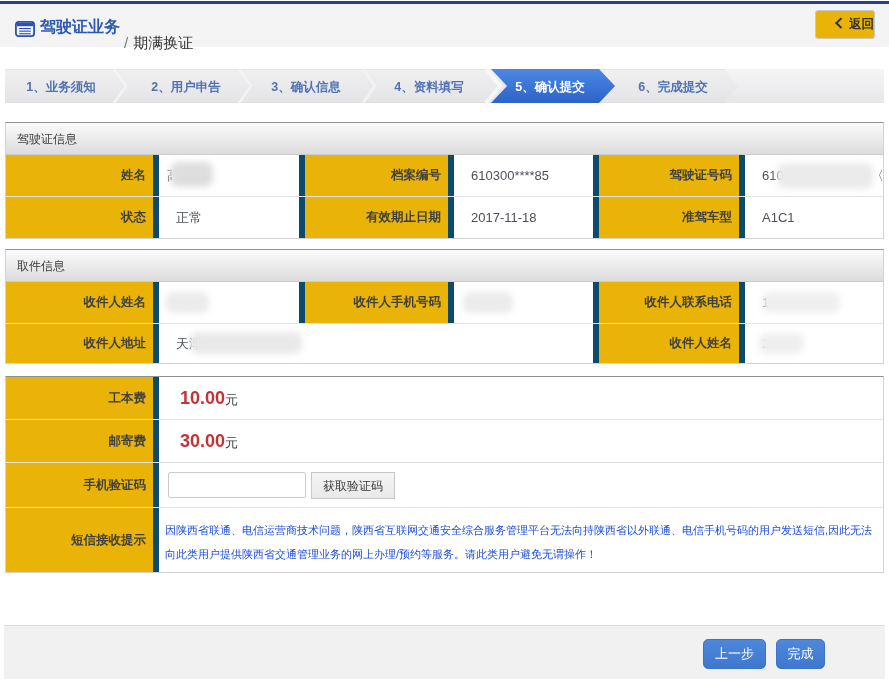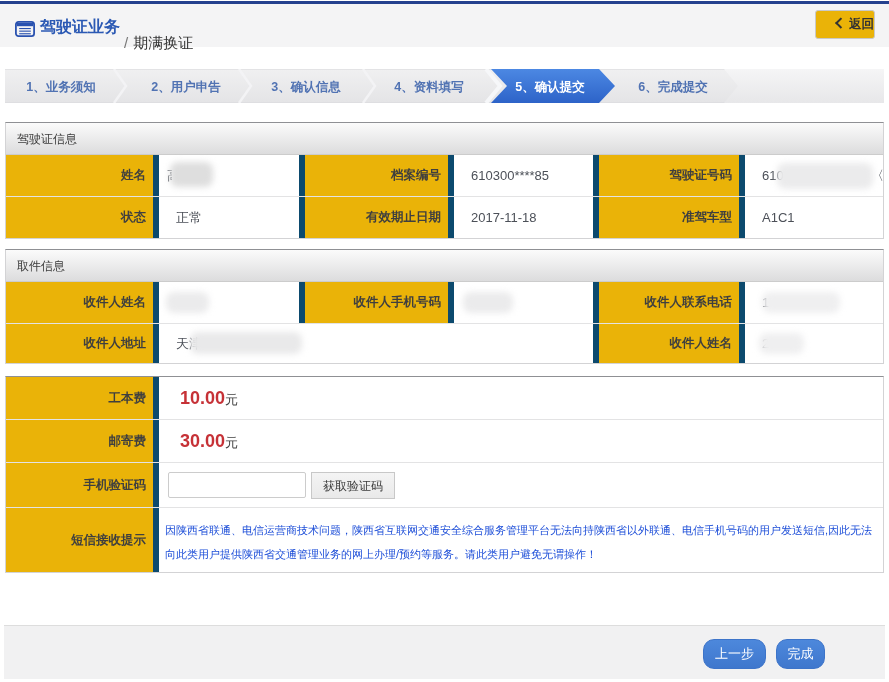--- a/index.html
+++ b/index.html
@@ -29,21 +29,21 @@
 .fee .vl{padding-left:21px}
 .fee .num{font-size:18px;font-weight:bold;color:#c63136}
 .fee .yuan{font-size:13px;color:#3f3f3f}
 .p3 .vrow>div{height:44px}
 .vinput{position:absolute;left:9px;top:9px;width:138px;height:26px;border:1px solid #ccc;border-radius:2px;background:#fff}
 .vbtn{position:absolute;left:152px;top:9px;width:84px;height:27px;background:linear-gradient(#f4f4f4,#e9e9e9);border:1px solid #c8c8c8;border-radius:0;text-align:center;line-height:26px;font-size:12px;color:#3a3a3a}
 .p3 .nrow>div{height:64px}
 .nrow .lb{line-height:64px}
 .notice{padding:10px 8px 0 6px;font-size:11px;line-height:24px;color:#1d4ed8}
 .footer{position:absolute;left:4px;top:625px;width:881px;height:54px;background:#f1f1f2;border-top:1px solid #ddd}
-.btn{position:absolute;top:13px;height:30px;background:linear-gradient(#4d88dc,#3f77cd);border:1px solid #3d74c9;border-radius:11px;color:#fff;font-size:13px;text-align:center;line-height:28px}
+.btn{position:absolute;top:13px;height:30px;background:linear-gradient(#4d88dc,#3f77cd);border:1px solid #3d74c9;border-radius:5px;color:#fff;font-size:13px;text-align:center;line-height:28px}
 .btn.prev{left:699px;width:63px}
 .btn.done{left:772px;width:49px}
 </style>
 </head>
 <body>
 <div class="topline"></div>
 <div class="hdr">
   <svg class="hicon" width="20" height="16" viewBox="0 0 20 16">
     <rect x="0.9" y="0.9" width="18.2" height="14.2" rx="2.6" fill="none" stroke="#2a52b0" stroke-width="1.8"></rect>
     <rect x="1.8" y="1.8" width="16.4" height="3.4" fill="#2a52b0"></rect>

